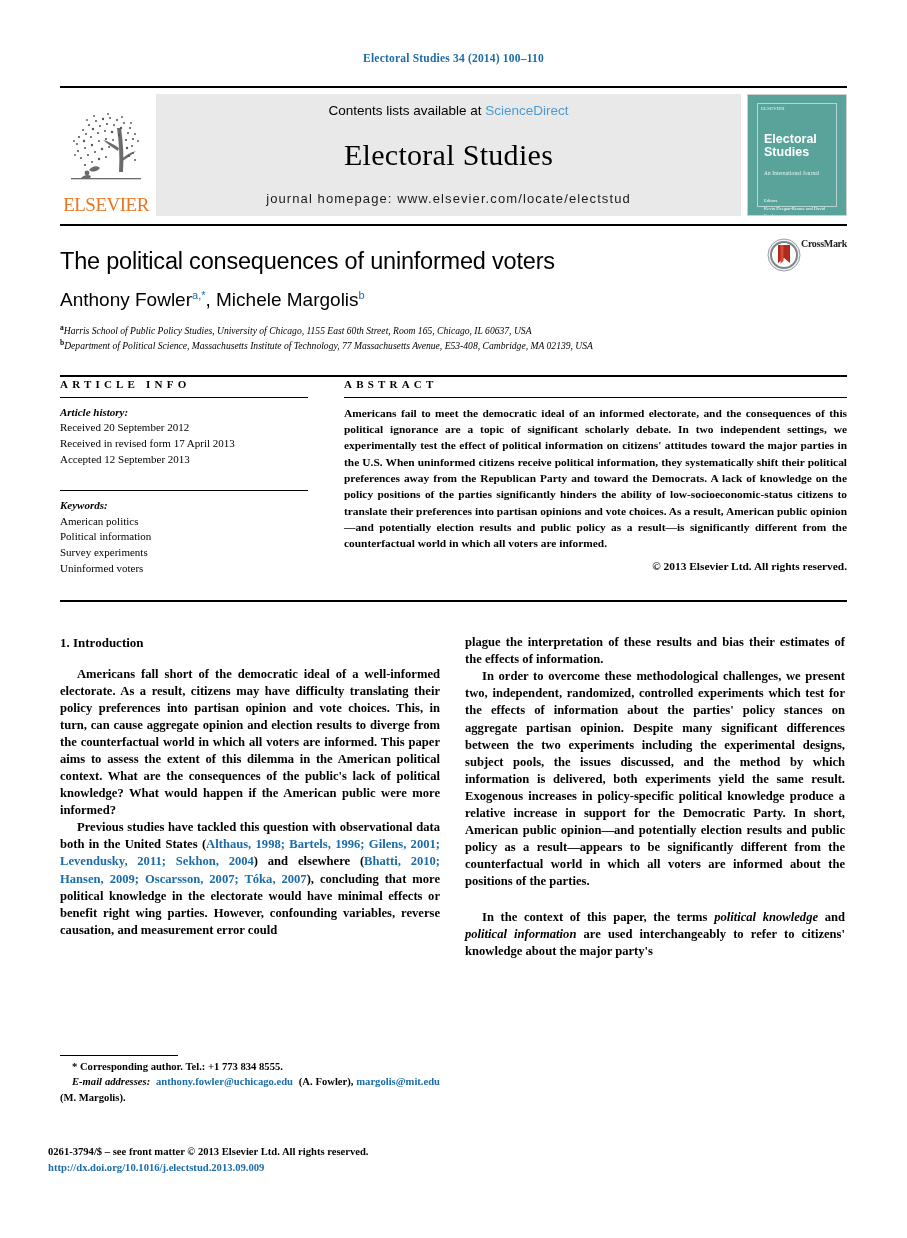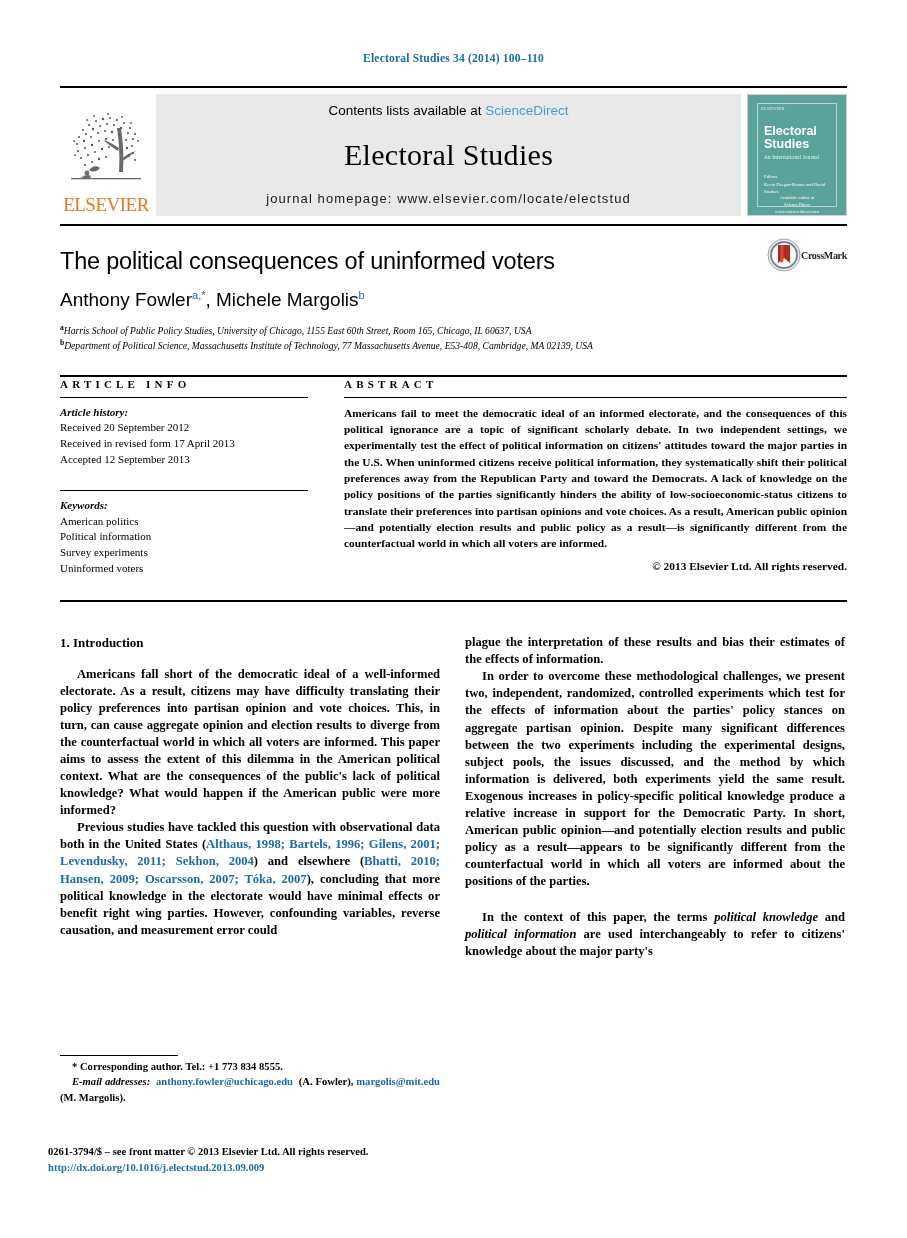--- a/index.html
+++ b/index.html
@@ -107,20 +107,21 @@
     box-sizing: border-box;
     position: relative;
     overflow: hidden;
   }
   .cover-inner {
     position: absolute;
     left: 9px; right: 9px; top: 8px; bottom: 8px;
     border: 1px solid rgba(255,255,255,0.55);
     display: flex;
     flex-direction: column;
+    gap: 8px;
   }
   .cover-elsev {
     font-size: 5px;
     color: #ffffff;
     padding: 2px 0 0 3px;
     font-family: "Liberation Serif", serif;
     opacity: .85;
   }
   .cover-title {
     color: #ffffff;
@@ -190,21 +191,20 @@
     font-style: normal;
     font-weight: bold;
     font-size: 7.5px;
     vertical-align: super;
   }
   .crossmark {
     position: absolute;
     right: 0;
     top: 12px;
     display: flex;
-    align-items: center;
   }
   .crossmark-label {
     font-family: "Liberation Serif", serif;
     font-weight: bold;
     font-size: 10px;
     letter-spacing: -0.3px;
     color: #222;
   }
 
   

